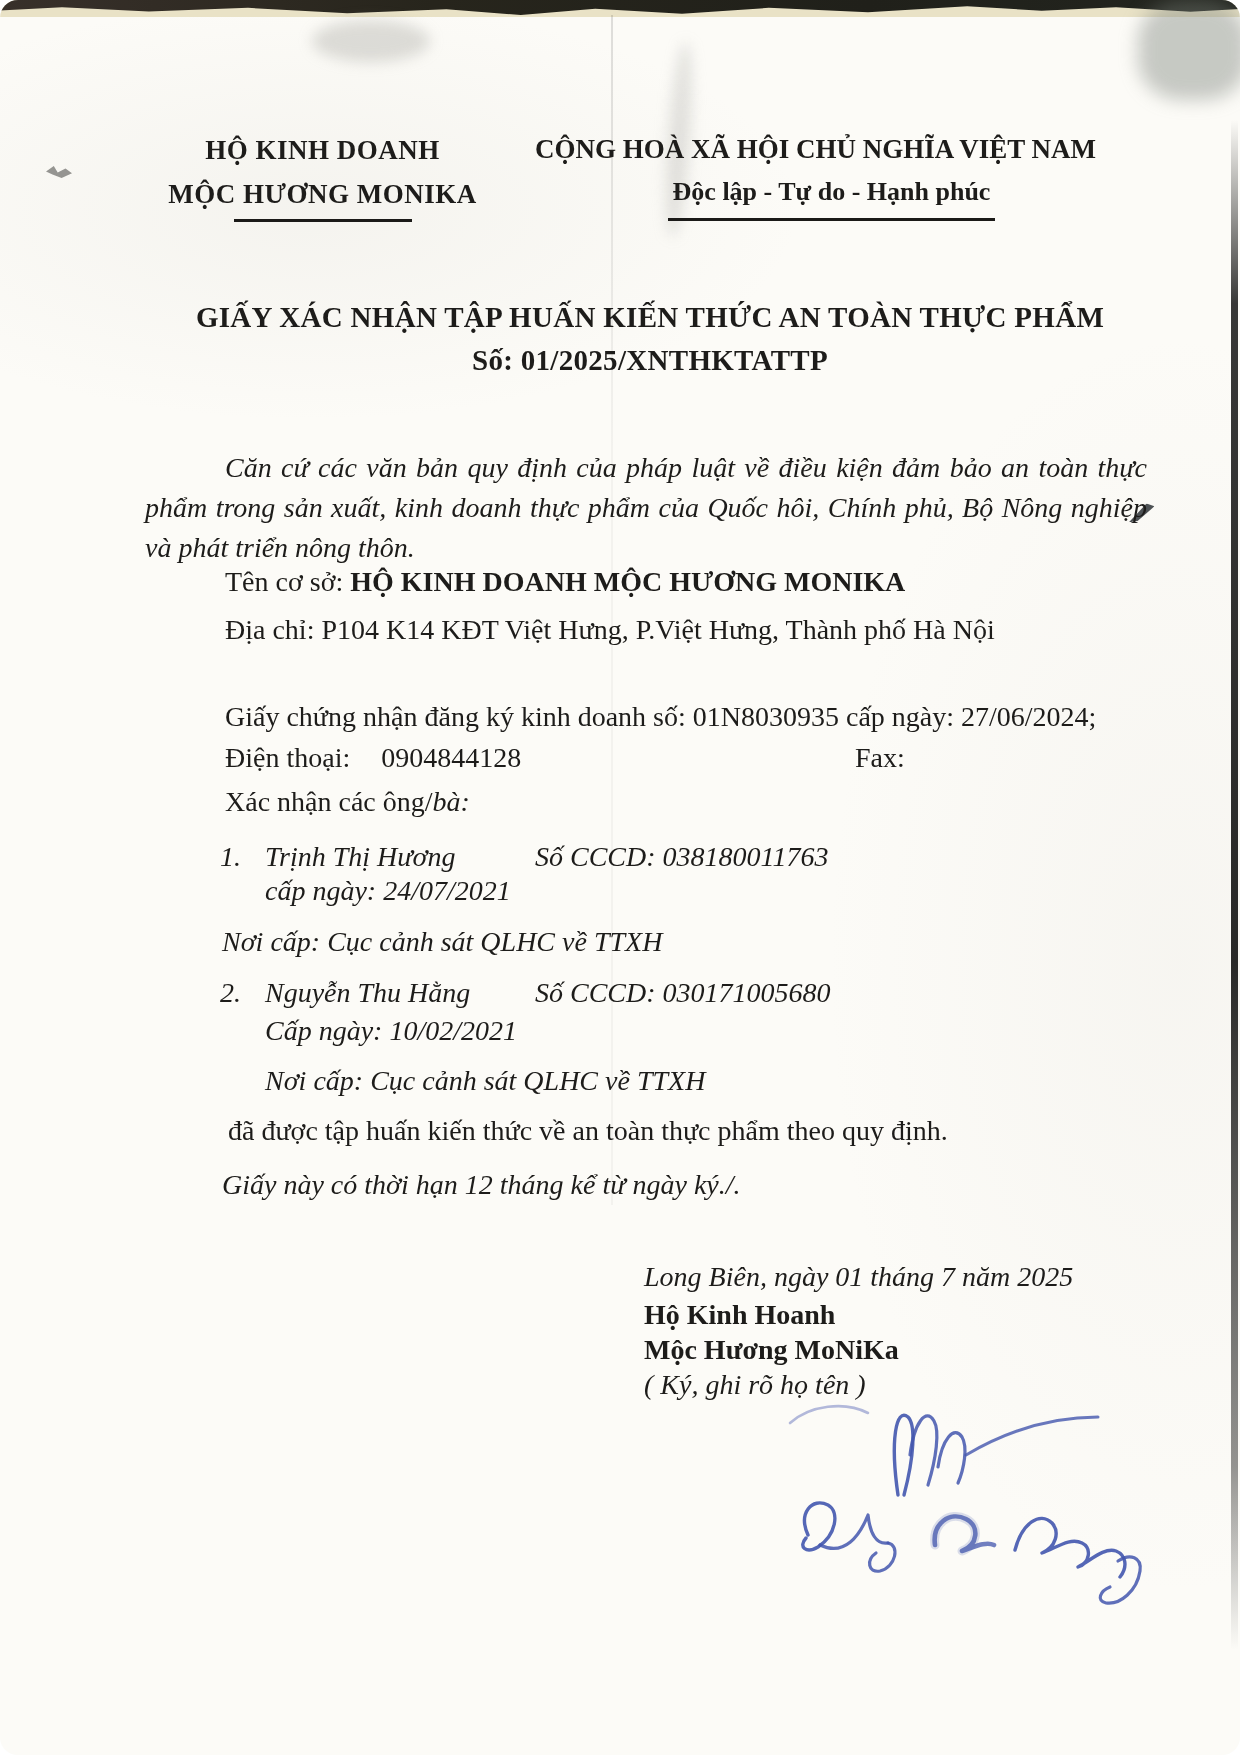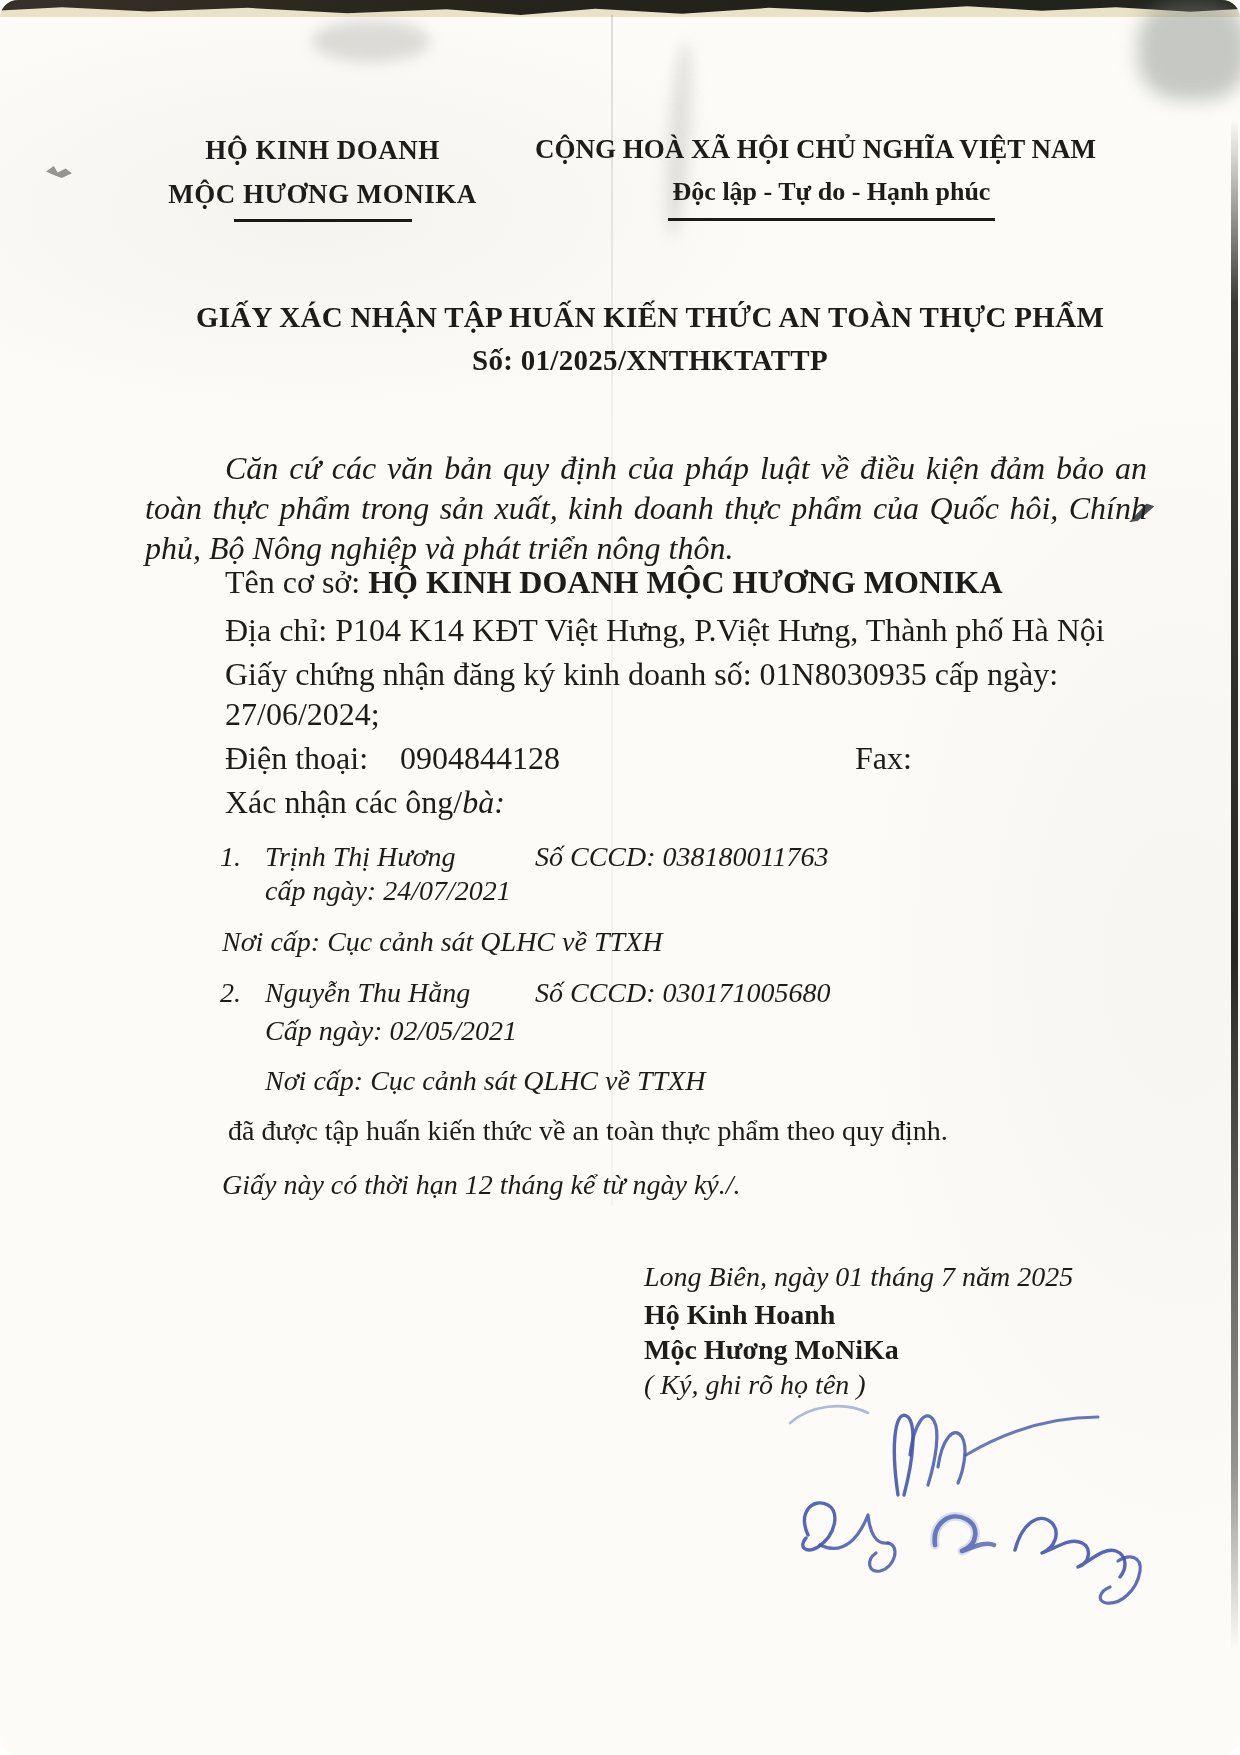--- a/index.html
+++ b/index.html
@@ -19,24 +19,24 @@
   .b{font-weight:bold;}
   .i{font-style:italic;}
   
   .hdr-left{left:155px; top:128px; width:335px; font-size:27px; font-weight:bold; line-height:44px; text-align:center; letter-spacing:.5px;}
   .hdr-left .rule{width:178px; height:0; border-top:3px solid #1b1a18; margin:3px auto 0;}
   .hdr-right{left:528px; top:128px; width:575px; font-size:27px; font-weight:bold; line-height:42px; text-align:center;}
   .hdr-right .motto{display:inline-block; font-size:26px; border-bottom:3px solid #1b1a18; padding:0 5px 5px; transform:translateX(16px); margin-top:1px;}
   
   .title-block{left:60px; top:296px; width:1180px; text-align:center; font-size:29px; font-weight:bold; line-height:43px; letter-spacing:.3px;}
   
-  .body-par{left:145px; width:1002px; font-size:32px; line-height:40px;}
+  .body-par{left:145px; width:1002px; font-size:28px; line-height:40px;}
   .indent{text-indent:80px;}
   .just{text-align:justify;}
-  .line1-ind{display:block; padding-left:80px;}
+  .line1-ind{display:block; padding-left:80px;margin-top:43px;}
   .line2-flush{display:block;}
   
   .closing{left:644px; width:500px; text-align:left; font-size:28px; line-height:38px;}
   
   .cream-strip{left:0; top:0; width:1240px; height:17px; background:#e9e2c6;}
   .top-band{
     left:0; top:0; width:1240px; height:15px;
     background:linear-gradient(to right,#38302a,#27251c 35%,#20201a 70%,#23251f);
     clip-path:polygon(0 0,100% 0,100% 60%,96% 78%,90% 48%,84% 72%,78% 42%,70% 82%,62% 52%,55% 92%,48% 58%,42% 100%,36% 62%,28% 88%,20% 52%,12% 76%,5% 48%,0 70%);
   }
@@ -125,21 +125,21 @@
   <div class="abs row i" style="top:922px;">
     <span style="position:absolute; left:222px;">Nơi cấp: Cục cảnh sát QLHC về TTXH</span>
   </div>
 
   <div class="abs row i" style="top:973px;">
     <span class="pers-no">2.</span>
     <span class="pers-name">Nguyễn Thu Hằng</span>
     <span class="pers-cccd">Số CCCD: 030171005680</span>
   </div>
   <div class="abs row i" style="top:1011px;">
-    <span class="pers-name">Cấp ngày: 02/05/2021</span>
+    <span class="pers-name">Cấp ngày: 10/02/2021</span>
   </div>
   <div class="abs row i" style="top:1061px;">
     <span class="pers-name">Nơi cấp: Cục cảnh sát QLHC về TTXH</span>
   </div>
 
   <div class="abs row" style="top:1111px;">
     <span style="position:absolute; left:228px;">đã được tập huấn kiến thức về an toàn thực phẩm theo quy định.</span>
   </div>
 
   <div class="abs row i" style="top:1165px;">

